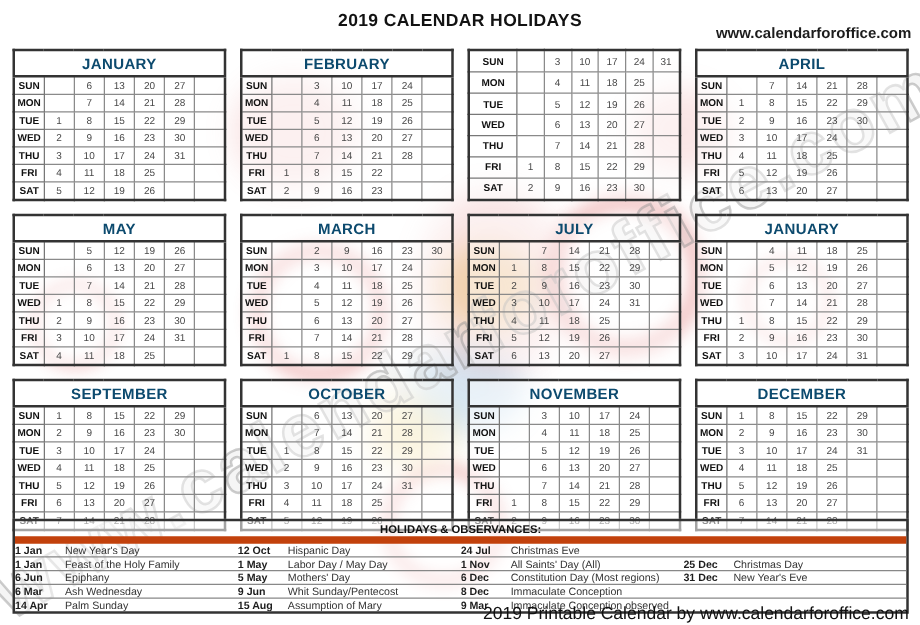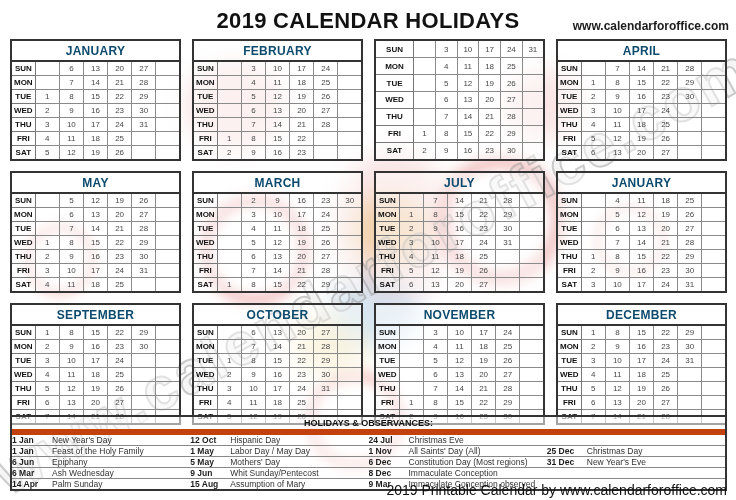--- a/index.html
+++ b/index.html
@@ -24,21 +24,21 @@
   .p3{left:335px;top:150px;width:120px;height:150px;background:var(--crest-red);opacity:.15}
   
   .watermark{
     position:absolute;left:-18px;top:448px;z-index:1;
     transform:rotate(-29deg);transform-origin:0 0;
     font-size:60px;font-weight:bold;letter-spacing:3px;white-space:nowrap;
     color:rgba(190,190,190,.15);-webkit-text-stroke:2px rgba(145,145,145,.45);
   }
   
   .title{position:absolute;top:8px;left:0;right:0;text-align:center;z-index:2;
-    font-size:22px;font-weight:bold;color:#121212;letter-spacing:.3px}
+    font-size:14px;font-weight:bold;color:#121212;letter-spacing:.3px}
   .site-url{position:absolute;top:19px;right:7px;z-index:2;
     font-size:12px;font-weight:bold;color:#1c1c1c}
   
   .months-grid{position:absolute;left:10px;top:39px;width:717px;z-index:2;
     display:grid;grid-template-columns:repeat(4,1fr);column-gap:11px;row-gap:10px}
   table.month{border-collapse:collapse;width:100%;table-layout:fixed;
     background:rgba(255,255,255,.45);border:2px solid #333}
   table.month th,table.month td{padding:0}
   th.mname{height:19px;font-size:12px;font-weight:bold;color:#0c4a6e;
     border-bottom:2px solid #333;letter-spacing:.3px}

